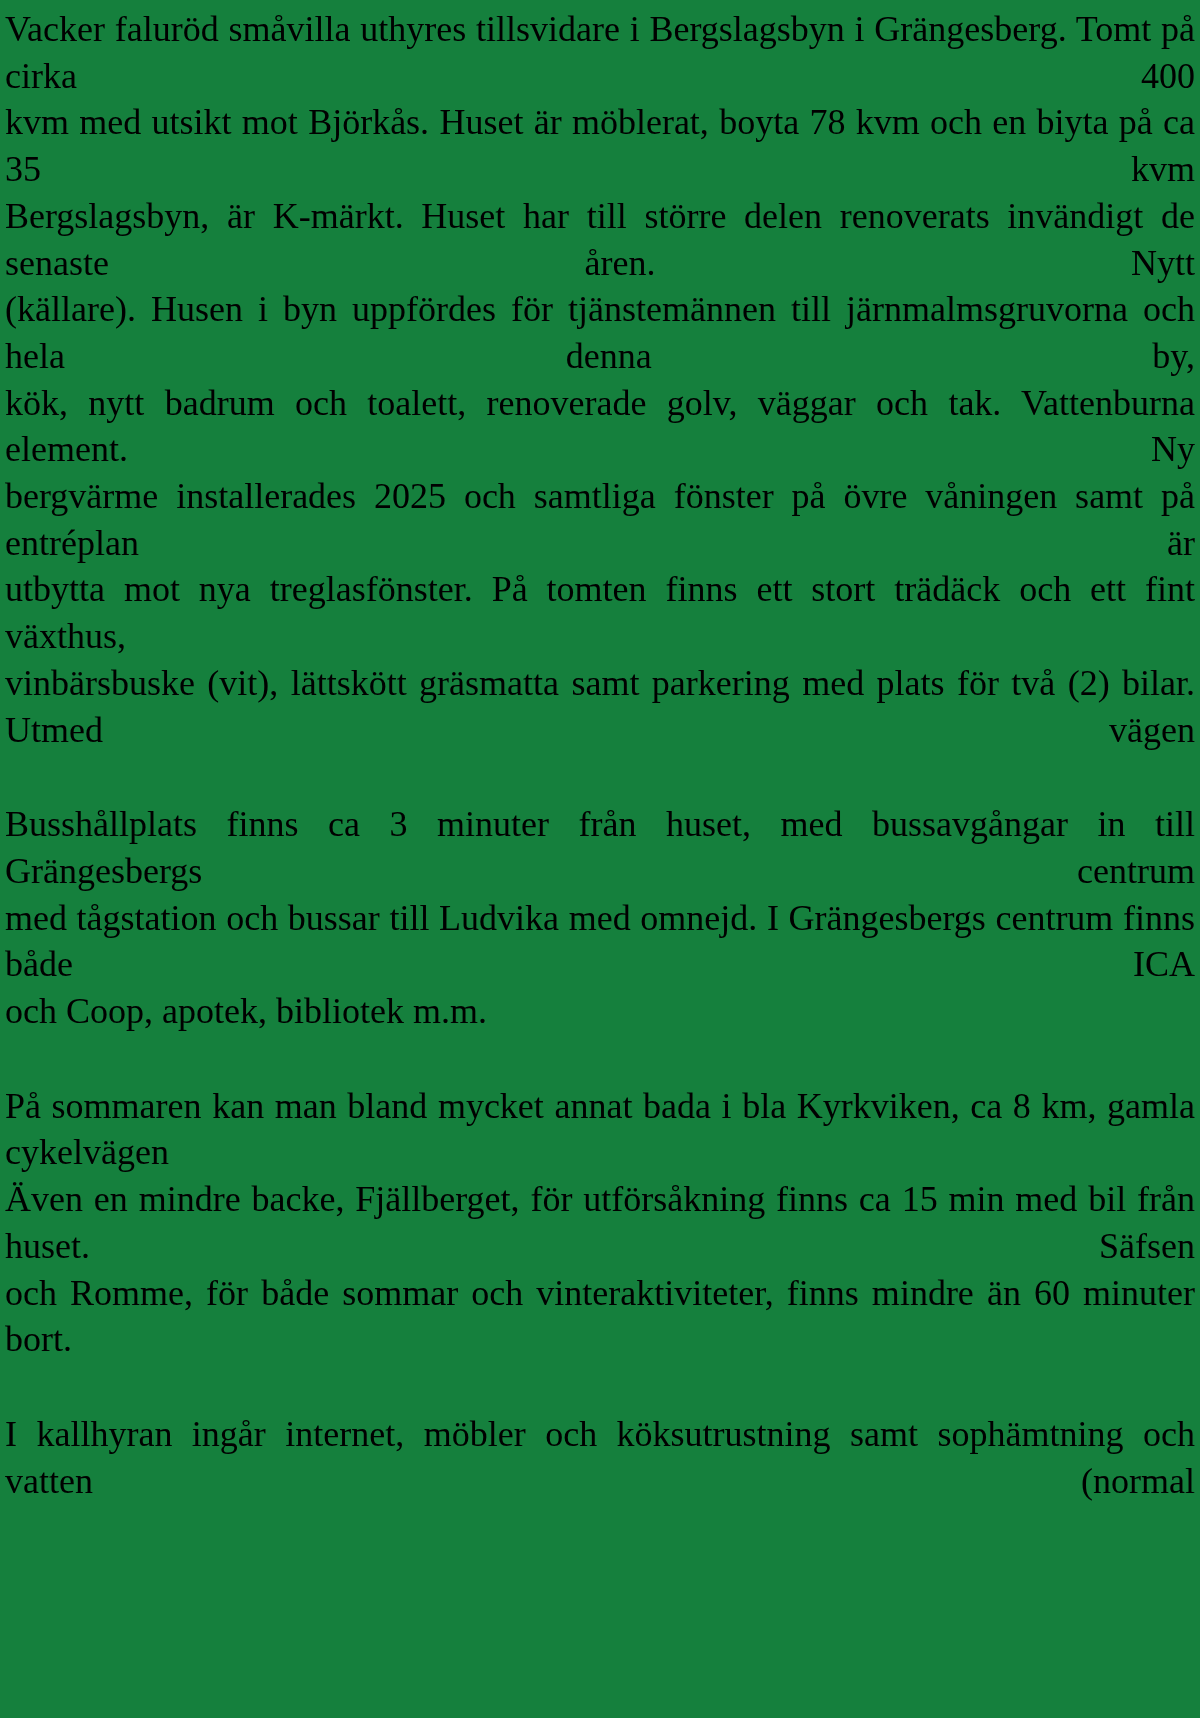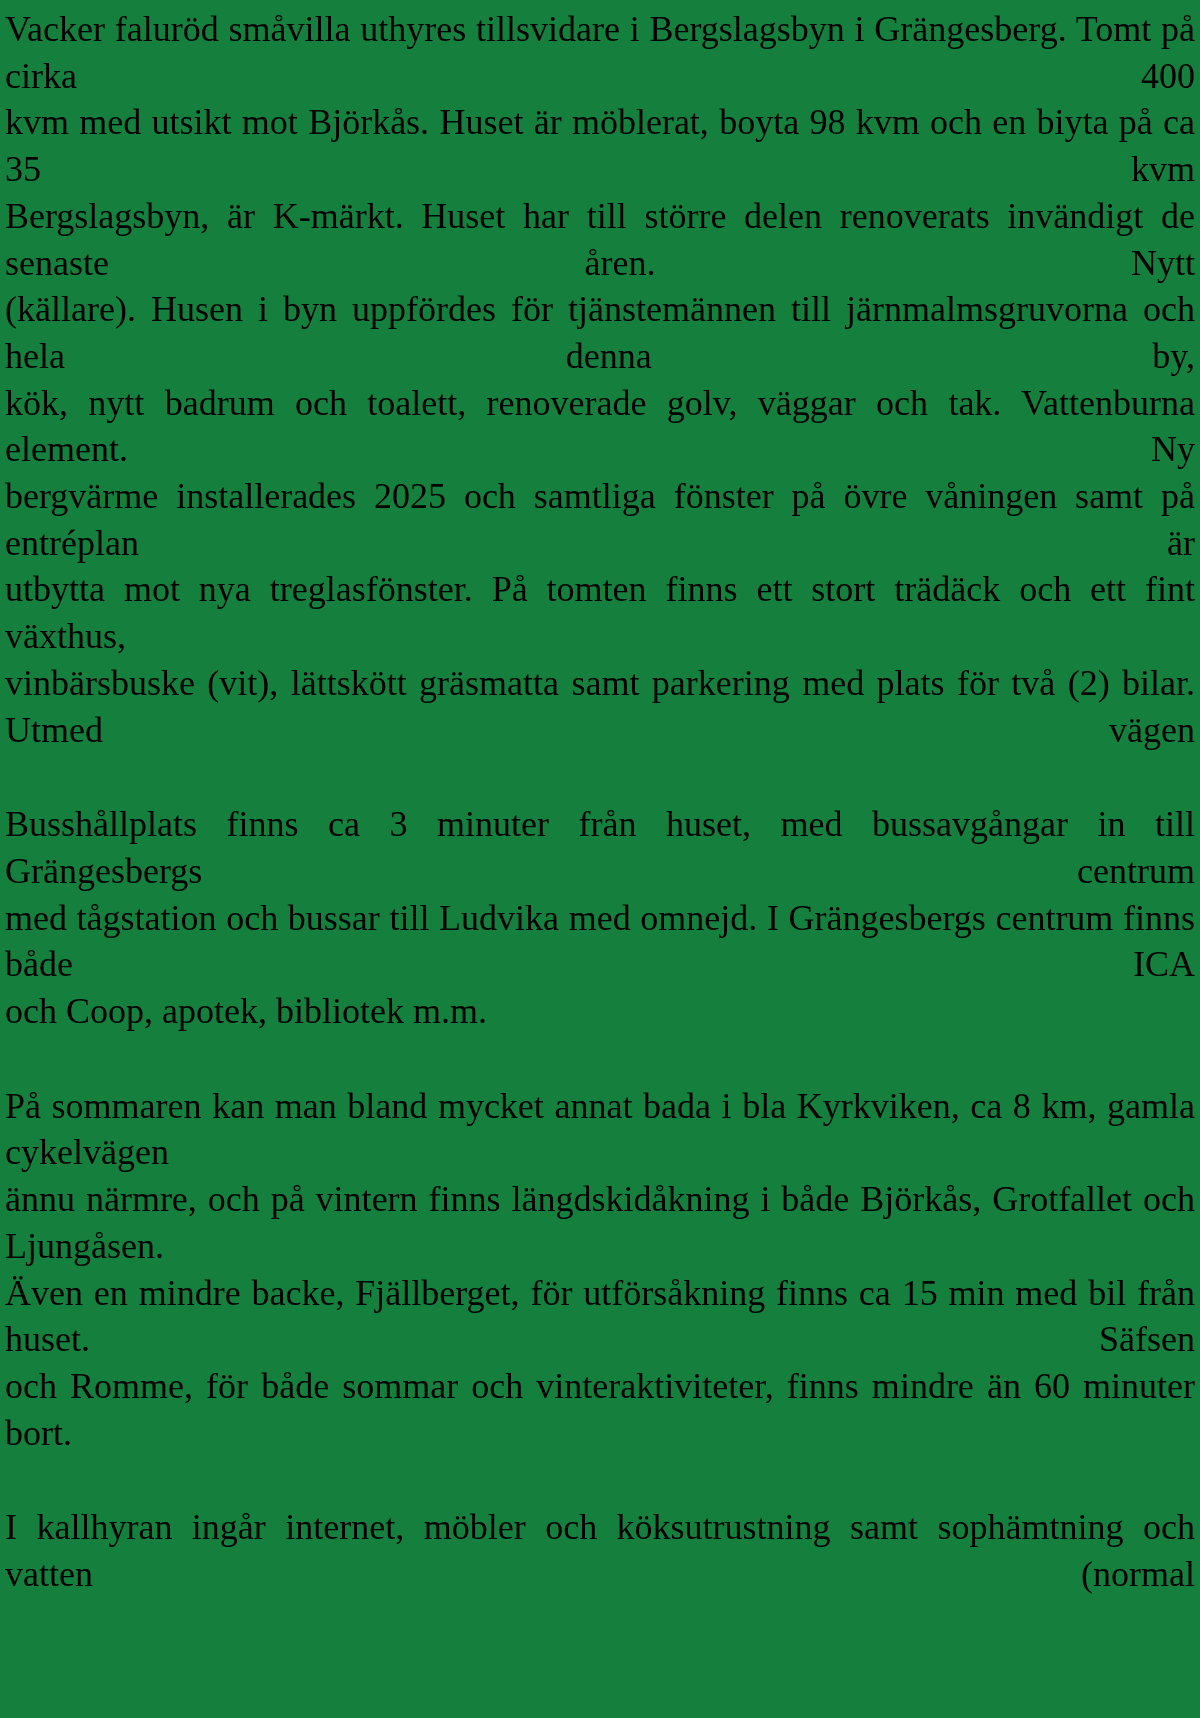--- a/index.html
+++ b/index.html
@@ -40,36 +40,35 @@
     text-align-last: left;
   }
 </style>
 </head>
 <body>
 
 <div class="page">
   <div class="doc" id="doc">
       <div class="para">
         <div class="line">Vacker faluröd småvilla uthyres tillsvidare i Bergslagsbyn i Grängesberg. Tomt på cirka 400</div>
-        <div class="line">kvm med utsikt mot Björkås. Huset är möblerat, boyta 98 kvm och en biyta på ca 35 kvm</div>
+        <div class="line">kvm med utsikt mot Björkås. Huset är möblerat, boyta 78 kvm och en biyta på ca 35 kvm</div>
         <div class="line">Bergslagsbyn, är K-märkt. Huset har till större delen renoverats invändigt de senaste åren. Nytt</div>
         <div class="line">(källare). Husen i byn uppfördes för tjänstemännen till järnmalmsgruvorna och hela denna by,</div>
         <div class="line">kök, nytt badrum och toalett, renoverade golv, väggar och tak. Vattenburna element. Ny</div>
         <div class="line">bergvärme installerades 2025 och samtliga fönster på övre våningen samt på entréplan är</div>
         <div class="line">utbytta mot nya treglasfönster. På tomten finns ett stort trädäck och ett fint växthus,</div>
         <div class="line">vinbärsbuske (vit), lättskött gräsmatta samt parkering med plats för två (2) bilar. Utmed vägen</div>
       </div>
       <div class="para">
         <div class="line">Busshållplats finns ca 3 minuter från huset, med bussavgångar in till Grängesbergs centrum</div>
         <div class="line">med tågstation och bussar till Ludvika med omnejd. I Grängesbergs centrum finns både ICA</div>
         <div class="line last">och Coop, apotek, bibliotek m.m.</div>
       </div>
       <div class="para">
         <div class="line">På sommaren kan man bland mycket annat bada i bla Kyrkviken, ca 8 km, gamla cykelvägen</div>
-        <div class="line">ännu närmre, och på vintern finns längdskidåkning i både Björkås, Grotfallet och Ljungåsen.</div>
         <div class="line">Även en mindre backe, Fjällberget, för utförsåkning finns ca 15 min med bil från huset. Säfsen</div>
         <div class="line last">och Romme, för både sommar och vinteraktiviteter, finns mindre än 60 minuter bort.</div>
       </div>
       <div class="para">
         <div class="line">I kallhyran ingår internet, möbler och köksutrustning samt sophämtning och vatten (normal</div>
       </div>
     </div>
 </div>
 
 </body></html>

